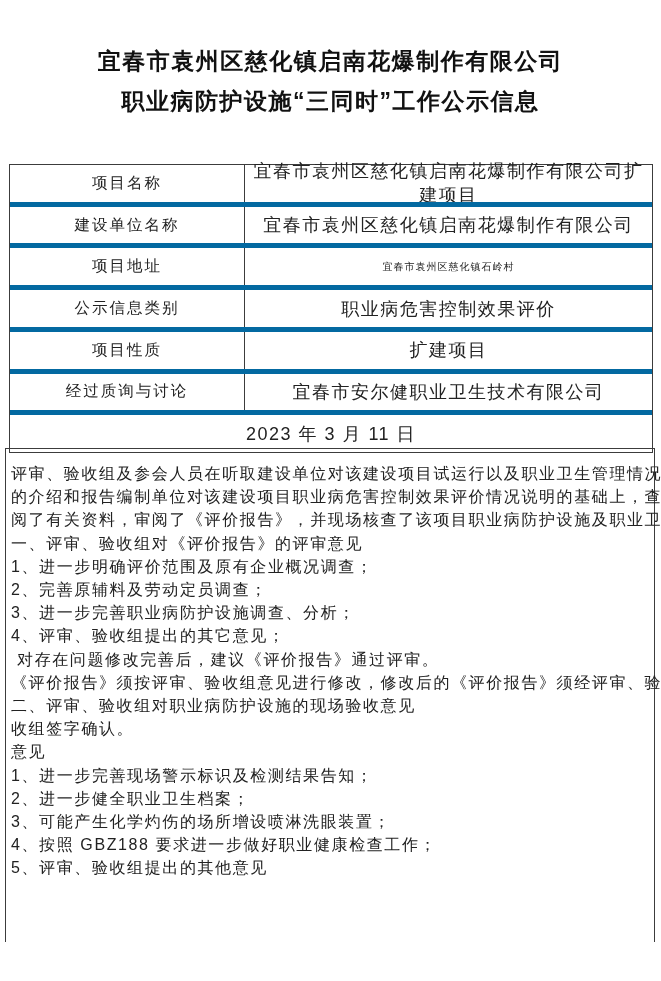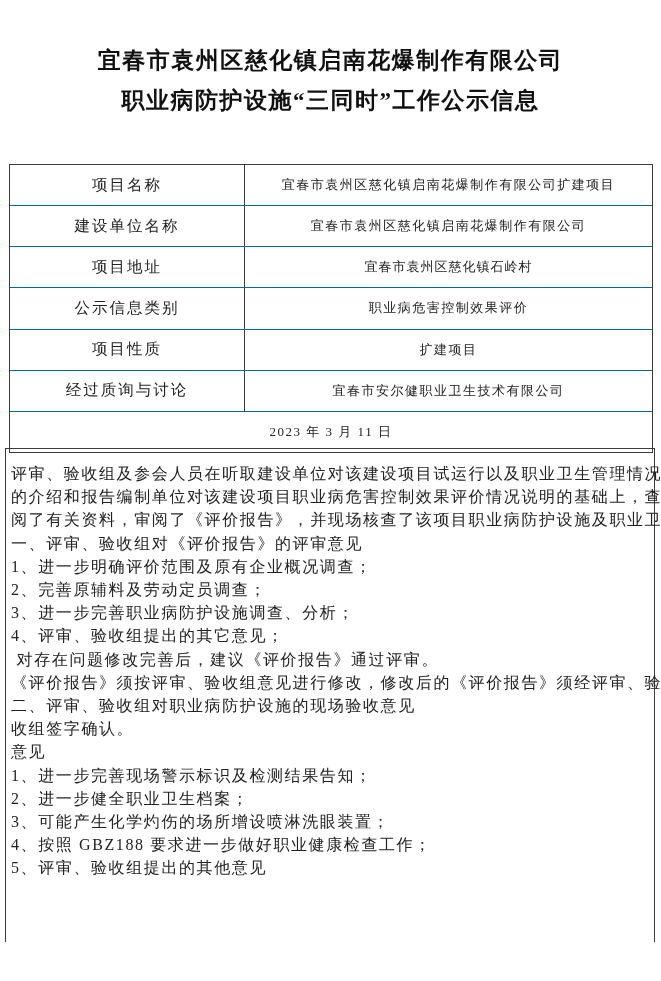--- a/index.html
+++ b/index.html
@@ -1,21 +1,21 @@
 <!DOCTYPE html>
 <html><head>
 <meta charset="utf-8">
 <style>
   html, body { margin: 0; padding: 0; background: #ffffff; }
   .doc {
     position: relative;
     width: 661px;
     height: 942px;
     background: #ffffff;
-    font-family: Liberation Serif, serif;
+    font-family: Liberation Sans, sans-serif;
     color: #1c1c1c;
     overflow: hidden;
   }
 
   
   .title-block {
     position: absolute;
     top: 41px;
     left: 0;
     width: 661px;
@@ -33,44 +33,44 @@
     top: 164px;
     left: 9px;
     width: 644px;
     height: 289px;
     border: 1px solid #3c3c3c;
     box-sizing: border-box;
     display: flex;
     flex-direction: column;
   }
   .info-row { flex: 1; display: flex; min-height: 0; }
-  .info-row + .info-row { border-top: 1px solid #0369a1; }
+  .info-row + .info-row { border-top: 5px solid #0369a1; }
   .label-cell {
     width: 235px;
     border-right: 1px solid #3c3c3c;
     box-sizing: border-box;
     display: flex;
     align-items: center;
     justify-content: center;
     font-size: 15.5px;
     letter-spacing: 2px;
     color: #222;
   }
   .value-cell {
     flex: 1;
     display: flex;
     align-items: center;
     justify-content: center;
-    font-size: 13px;
+    font-size: 18px;
     letter-spacing: 1.5px;
     color: #222;
     text-align: center;
     padding: 0 4px;
   }
-  .value-cell.small { font-size: 13px; letter-spacing: 1px; }
+  .value-cell.small { font-size: 10px; letter-spacing: 1px; }
 
   
   .opinion-block {
     position: absolute;
     top: 448px;
     left: 5px;
     width: 650px;
     height: 515px;
     border: 1px solid #3c3c3c;
     border-bottom: 2px solid #4a4a4a;

